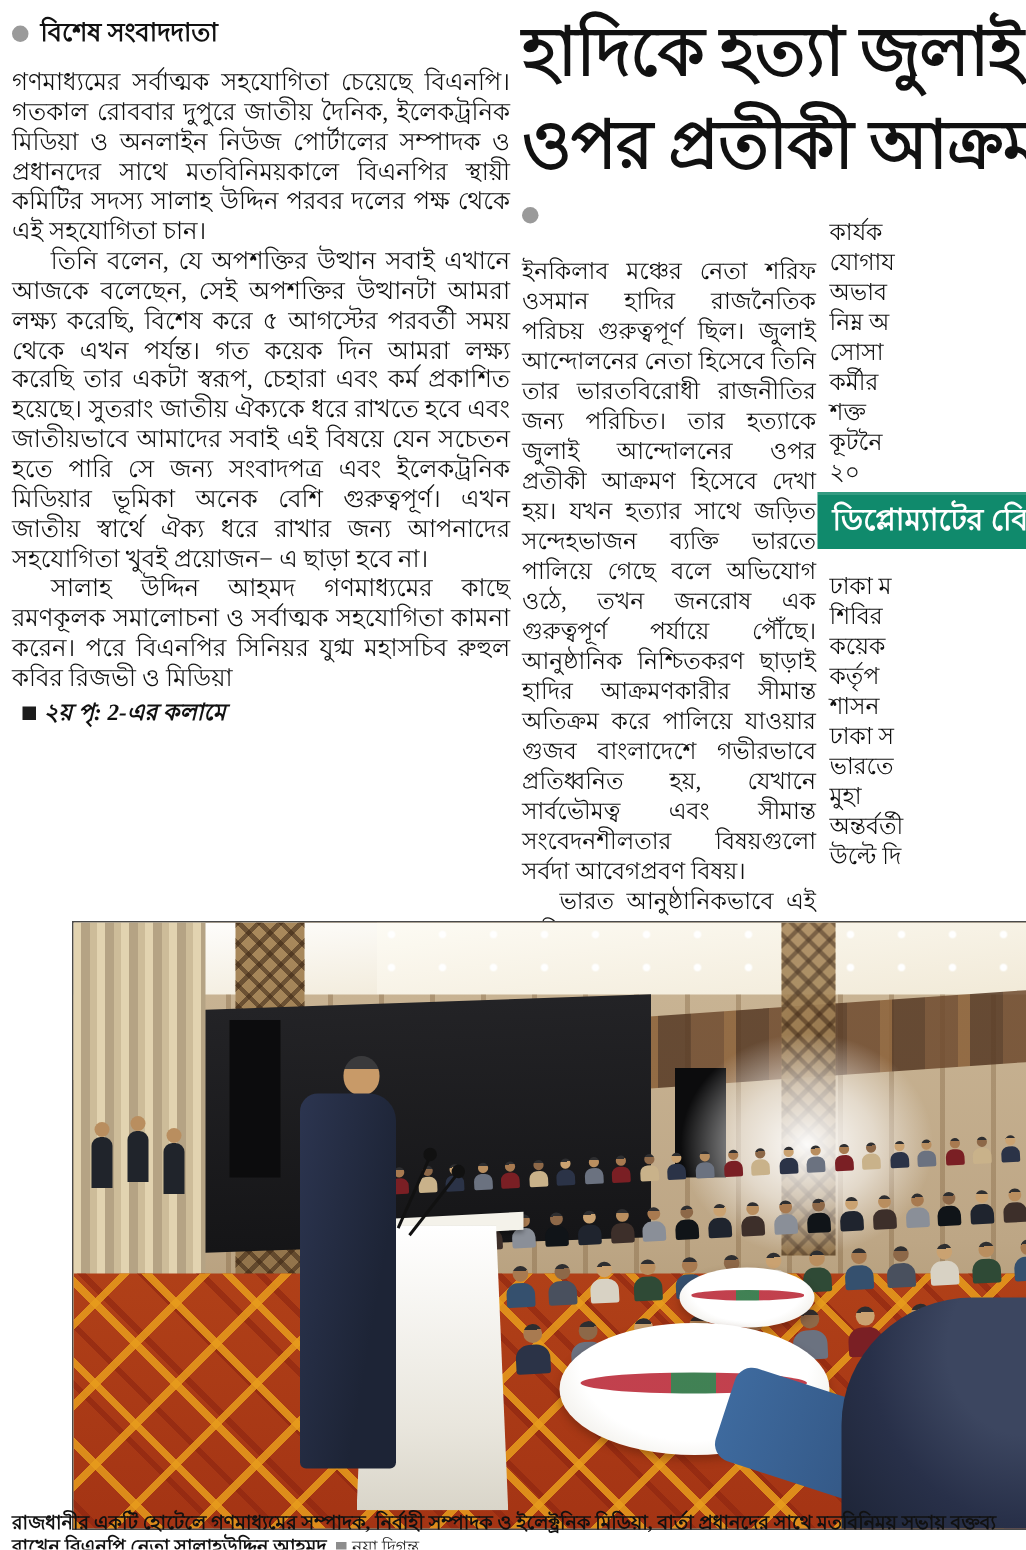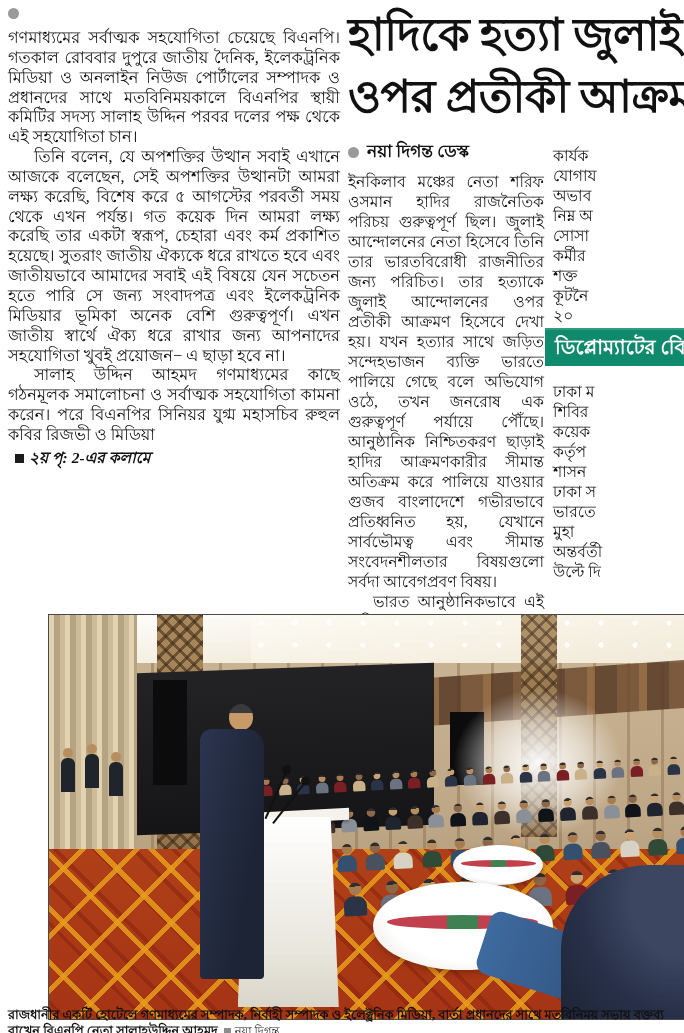--- a/index.html
+++ b/index.html
@@ -115,39 +115,39 @@
     font-size:12.8px;font-weight:700;line-height:1.25;}
   .caption .credit{font-weight:400;font-size:11.5px;color:#222;}
   .caption .csq{display:inline-block;width:7px;height:7px;background:#8d8d8d;margin:0 4px 0 6px;}
 </style>
 </head>
 <body>
 
 <article class="left-article">
   <div class="byline">
     <span class="dot"></span>
+    <span>বিশেষ সংবাদদাতা</span>
   </div>
   <div class="body-copy">
     <div>
         <p>গণমাধ্যমের সর্বাত্মক সহযোগিতা চেয়েছে বিএনপি। গতকাল রোববার দুপুরে জাতীয় দৈনিক, ইলেকট্রনিক মিডিয়া ও অনলাইন নিউজ পোর্টালের সম্পাদক ও প্রধানদের সাথে মতবিনিময়কালে বিএনপির স্থায়ী কমিটির সদস্য সালাহ উদ্দিন পরবর দলের পক্ষ থেকে এই সহযোগিতা চান।</p>
         <p>তিনি বলেন, যে অপশক্তির উত্থান সবাই এখানে আজকে বলেছেন, সেই অপশক্তির উত্থানটা আমরা লক্ষ্য করেছি, বিশেষ করে ৫ আগস্টের পরবর্তী সময় থেকে এখন পর্যন্ত। গত কয়েক দিন আমরা লক্ষ্য করেছি তার একটা স্বরূপ, চেহারা এবং কর্ম প্রকাশিত হয়েছে। সুতরাং জাতীয় ঐক্যকে ধরে রাখতে হবে এবং জাতীয়ভাবে আমাদের সবাই এই বিষয়ে যেন সচেতন হতে পারি সে জন্য সংবাদপত্র এবং ইলেকট্রনিক মিডিয়ার ভূমিকা অনেক বেশি গুরুত্বপূর্ণ। এখন জাতীয় স্বার্থে ঐক্য ধরে রাখার জন্য আপনাদের সহযোগিতা খুবই প্রয়োজন− এ ছাড়া হবে না।</p>
-        <p>সালাহ উদ্দিন আহমদ গণমাধ্যমের কাছে গঠনমূলক সমালোচনা ও সর্বাত্মক সহযোগিতা কামনা করেন। পরে বিএনপির সিনিয়র যুগ্ম মহাসচিব রুহুল কবির রিজভী ও মিডিয়া</p>
+        <p>সালাহ উদ্দিন আহমদ গণমাধ্যমের কাছে রমণকূলক সমালোচনা ও সর্বাত্মক সহযোগিতা কামনা করেন। পরে বিএনপির সিনিয়র যুগ্ম মহাসচিব রুহুল কবির রিজভী ও মিডিয়া</p>
       </div>
     <span class="cont-note"><span class="sq"></span><span>২য় পৃ: 2-এর কলামে</span></span>
   </div>
 </article>
 
 <article class="right-article">
   <h1 class="hl-right">
     <span style="display:block">হাদিকে হত্যা জুলাই</span>
     <span style="display:block">ওপর প্রতীকী আক্রম</span>
   </h1>
   <div class="byline">
     <span class="dot"></span>
-    <span>নয়া দিগন্ত ডেস্ক</span>
   </div>
   <div class="col1">
     <div>
         <p>ইনকিলাব মঞ্চের নেতা শরিফ ওসমান হাদির রাজনৈতিক পরিচয় গুরুত্বপূর্ণ ছিল। জুলাই আন্দোলনের নেতা হিসেবে তিনি তার ভারতবিরোধী রাজনীতির জন্য পরিচিত। তার হত্যাকে জুলাই আন্দোলনের ওপর প্রতীকী আক্রমণ হিসেবে দেখা হয়। যখন হত্যার সাথে জড়িত সন্দেহভাজন ব্যক্তি ভারতে পালিয়ে গেছে বলে অভিযোগ ওঠে, তখন জনরোষ এক গুরুত্বপূর্ণ পর্যায়ে পৌঁছে। আনুষ্ঠানিক নিশ্চিতকরণ ছাড়াই হাদির আক্রমণকারীর সীমান্ত অতিক্রম করে পালিয়ে যাওয়ার গুজব বাংলাদেশে গভীরভাবে প্রতিধ্বনিত হয়, যেখানে সার্বভৌমত্ব এবং সীমান্ত সংবেদনশীলতার বিষয়গুলো সর্বদা আবেগপ্রবণ বিষয়।</p>
         <p>ভারত আনুষ্ঠানিকভাবে এই দাবি প্রত্যাখান করেছে যে তার ভূখণ্ড আশ্রয়স্থল হিসেবে ব্যবহৃত হয়েছিল এবং জোর দিয়ে বলেছে যে এটি বাংলাদেশের প্রতি বিরূপ</p>
       </div>
   </div>
   <div class="col2">
     <div>
         <div class="frag">কার্যক</div>

